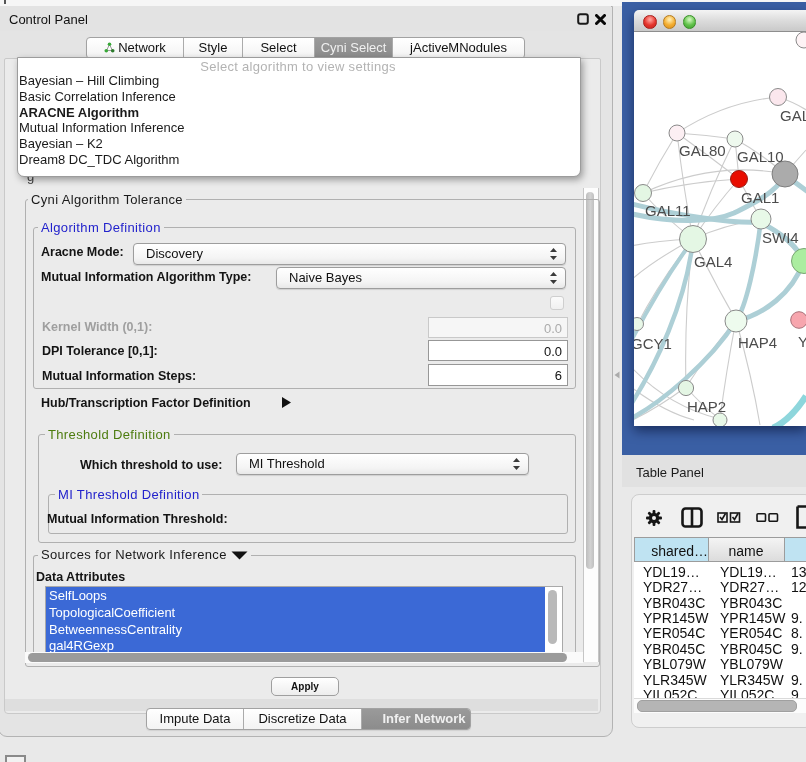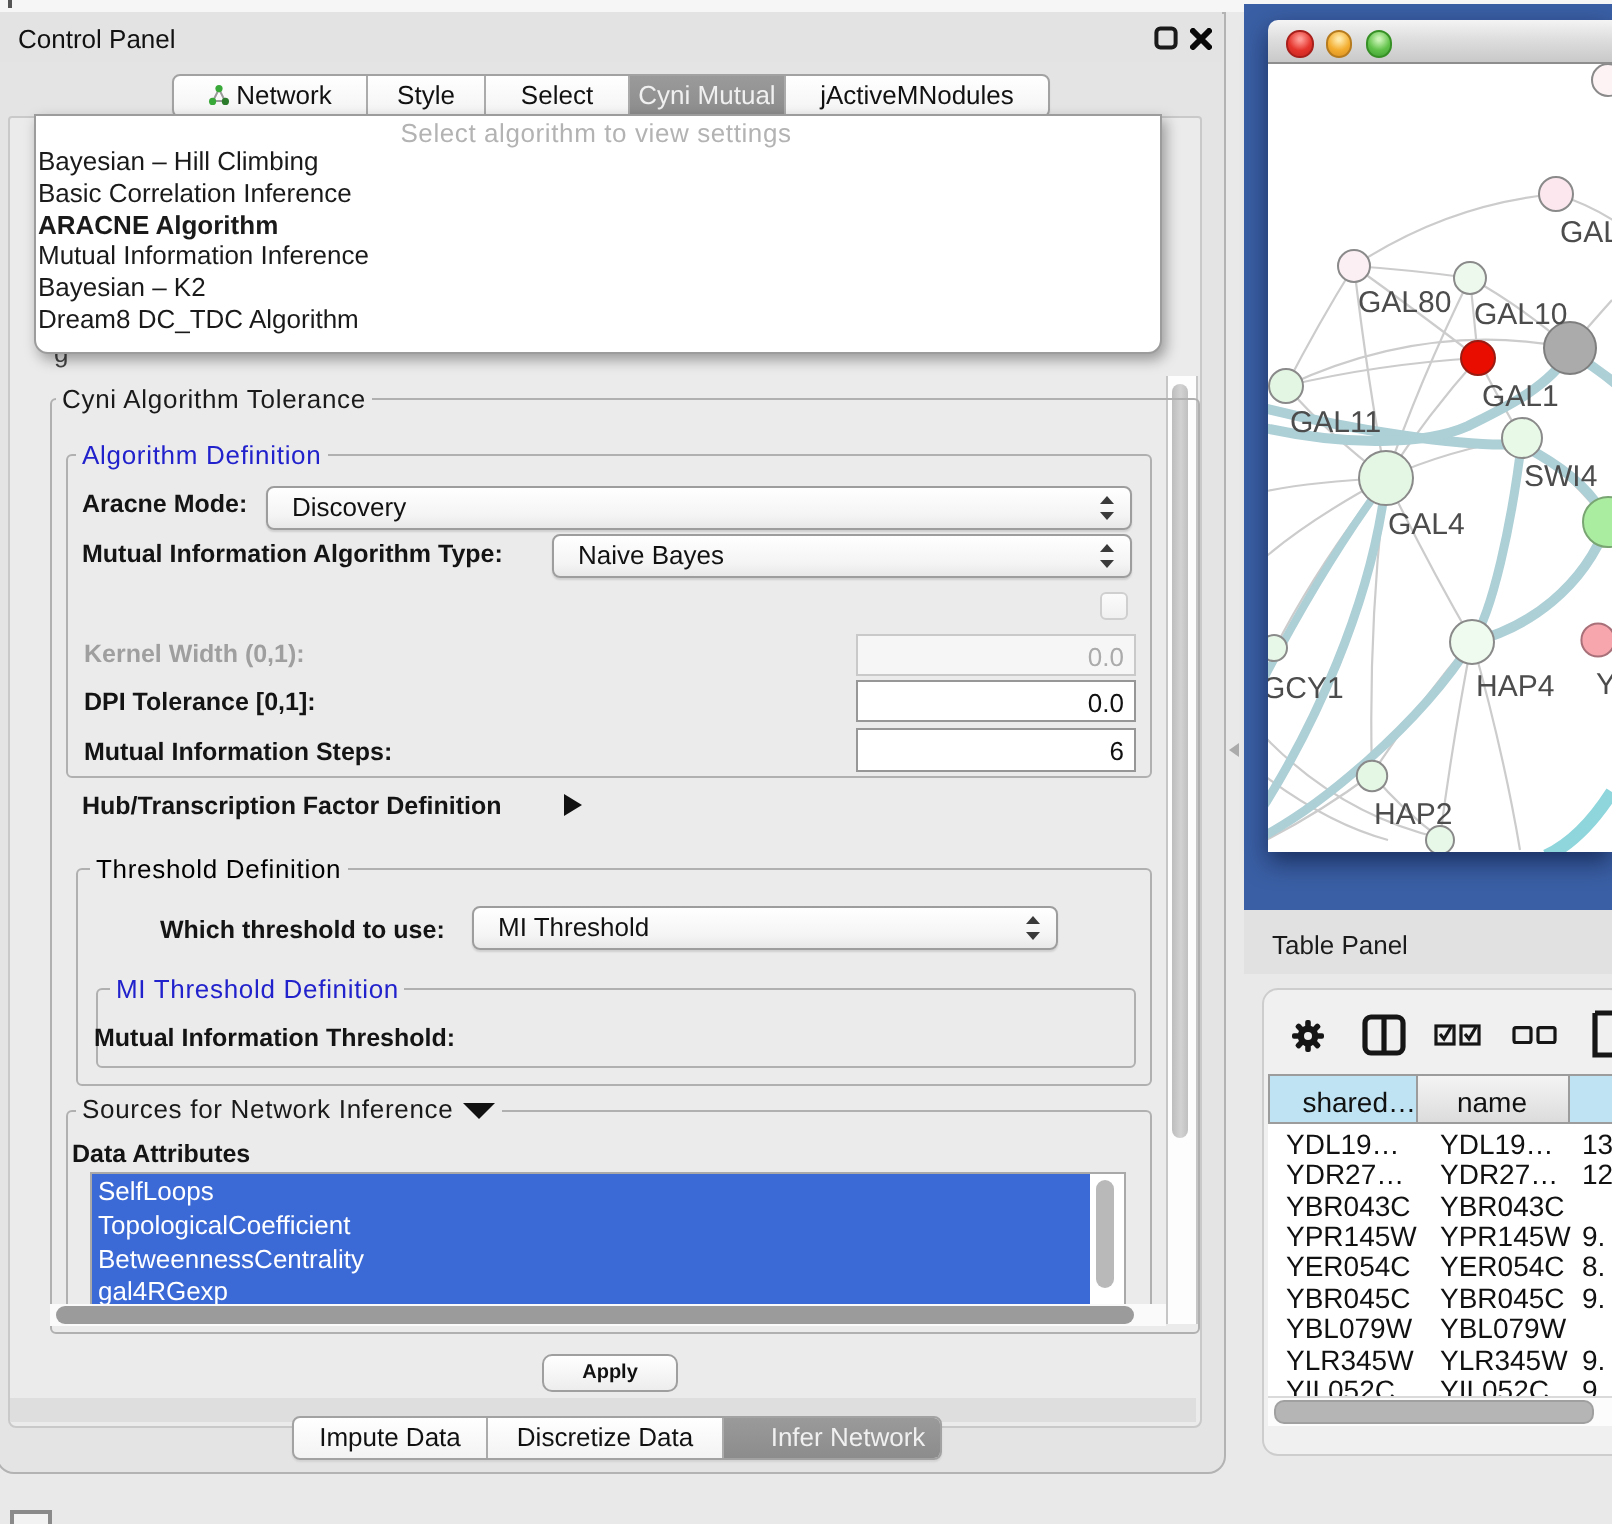--- a/index.html
+++ b/index.html
@@ -54,21 +54,21 @@
   <div class="seg" style="left:86px;top:37px;width:437px;height:20px;">
     <div class="s" style="width:96px;">
       <svg width="11" height="11" viewBox="0 0 11 11" style="vertical-align:-1px;margin-right:3px;">
         <path d="M2.5,8.5 L5.5,2.5 L8.5,8.5 Z" fill="none" stroke="#9a9a9a" stroke-width="1"></path>
         <circle cx="5.5" cy="2.3" r="1.8" fill="#38a838"></circle>
         <circle cx="2.3" cy="8.7" r="1.8" fill="#38a838"></circle>
         <circle cx="8.7" cy="8.7" r="1.8" fill="#2c7a2c"></circle>
       </svg>Network</div>
     <div class="s" style="width:58px;">Style</div>
     <div class="s" style="width:71px;">Select</div>
-    <div class="s sel" style="width:77px;">Cyni Mutual</div>
+    <div class="s sel" style="width:77px;">Cyni Select</div>
     <div class="s" style="width:131px;">jActiveMNodules</div>
   </div>
 
   <div class="abs" style="left:27px;top:176px;width:12px;height:8px;overflow:hidden;">
     <div style="font-size:13px;color:#444;margin-top:-7px;">g</div>
   </div>
 
   <div class="abs" style="left:583px;top:188px;width:14px;height:474px;background:#fdfdfd;
        border-left:1px solid #c6c6c6;border-right:1px solid #c6c6c6;"></div>
   <div class="abs" style="left:585.5px;top:192px;width:8px;height:377px;border-radius:4px;
@@ -110,21 +110,21 @@
 
   <div class="lbl abs" style="left:42px;top:369px;">Mutual Information Steps:</div>
   <div class="inp" style="left:428px;top:364px;width:128px;height:20px;">6</div>
 
   <div class="lbl abs" style="left:41px;top:396px;font-size:12.5px;">Hub/Transcription Factor Definition</div>
   <svg class="abs" style="left:281px;top:396px;" width="11" height="13" viewBox="0 0 11 13">
     <path d="M1,1 L10,6.5 L1,12 Z" fill="#111"></path>
   </svg>
 
   <div class="grp" style="left:38px;top:434px;width:536px;height:107px;"></div>
-  <div class="gtitle" style="left:45px;top:428px;color:#000000;">Threshold Definition</div>
+  <div class="gtitle" style="left:45px;top:428px;color:#4d7c0f;">Threshold Definition</div>
 
   <div class="lbl abs" style="left:80px;top:458px;">Which threshold to use:</div>
   <div class="combo" style="left:236px;top:453px;width:291px;height:20px;">
     <div class="ct">MI Threshold</div>
     <svg class="stepper" viewBox="0 0 9 14">
         <path d="M1,5 L4.5,1 L8,5 Z" fill="#3a3a3a"></path>
         <path d="M1,9 L4.5,13 L8,9 Z" fill="#3a3a3a"></path>
       </svg>
   </div>
 
@@ -153,21 +153,21 @@
 
   <div class="abs" style="left:271px;top:677px;width:66px;height:17px;border:1px solid #9f9f9f;
        border-radius:5px;background:linear-gradient(#ffffff,#ededed);text-align:center;
        font-size:10px;font-weight:bold;color:#111;line-height:17px;">Apply</div>
 
   <div class="abs" style="left:5px;top:699px;width:593px;height:12px;background:#dedede;"></div>
 
   <div class="seg" style="left:146px;top:708px;width:323px;height:20px;">
     <div class="s" style="width:96px;">Impute Data</div>
     <div class="s" style="width:117px;">Discretize Data</div>
-    <div class="s sel" style="width:124px;">Infer Network</div>
+    <div class="s sel" style="width:124px;font-weight:bold;">Infer Network</div>
   </div>
 
   <div class="abs" style="left:5px;top:755px;width:17px;height:10px;border:2px solid #8a8a8a;
        background:#f2f2f2;"></div>
 
   <svg class="abs" style="left:614px;top:371px;" width="6" height="8" viewBox="0 0 6 8">
     <path d="M5.5,0.5 L5.5,7.5 L0.5,4 Z" fill="#ababab"></path>
   </svg>
 
   <div class="abs" style="left:17px;top:57px;width:562px;height:118px;background:#fff;

